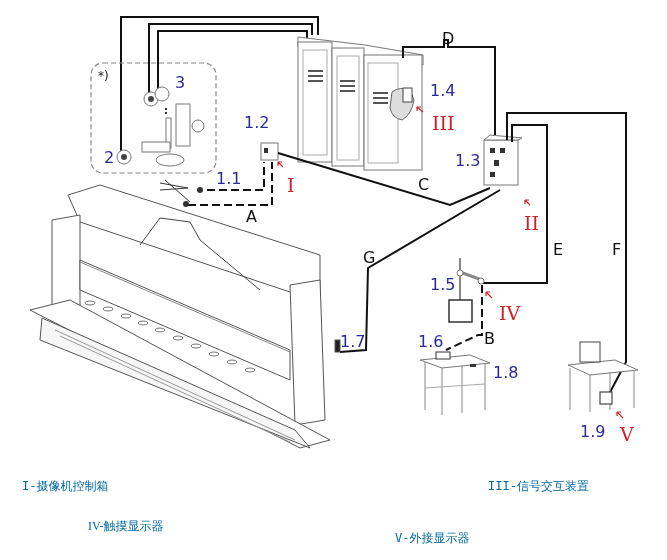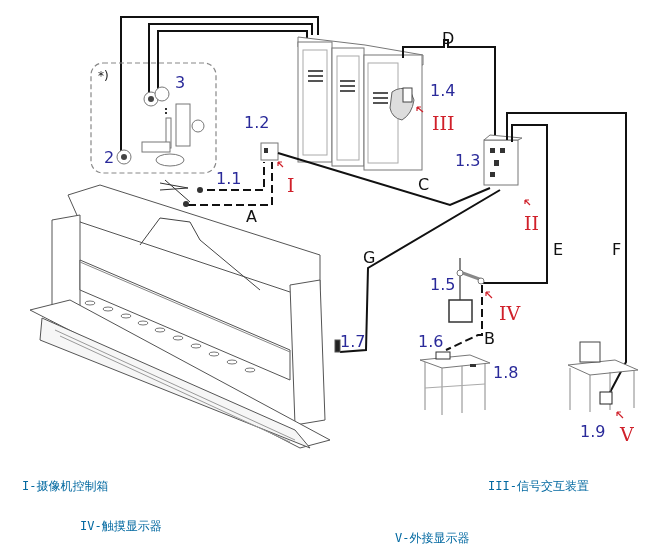--- a/index.html
+++ b/index.html
@@ -201,15 +201,15 @@
   <text class="lbl-cab" x="484" y="344">B</text>
   <text class="lbl-cab" x="418" y="190">C</text>
   <text class="lbl-cab" x="442" y="44">D</text>
   <text class="lbl-cab" x="553" y="255">E</text>
   <text class="lbl-cab" x="612" y="255">F</text>
   <text class="lbl-cab" x="363" y="263">G</text>
 </svg>
 
 <div class="legend" style="left:22px;top:478px;">I-摄像机控制箱</div>
 <div class="legend" style="left:465px;top:478px;margin-left:23px;">III-信号交互装置</div>
-<div class="legend" style="left:80px;top:518px;">IV-触摸显示器</div>
+<div class="legend" style="left:88px;top:518px;font-family:Liberation Serif, serif;">IV-触摸显示器</div>
 <div class="legend" style="left:395px;top:518px;margin-top:12px;">V-外接显示器</div>
 </div>
 
 </body></html>

